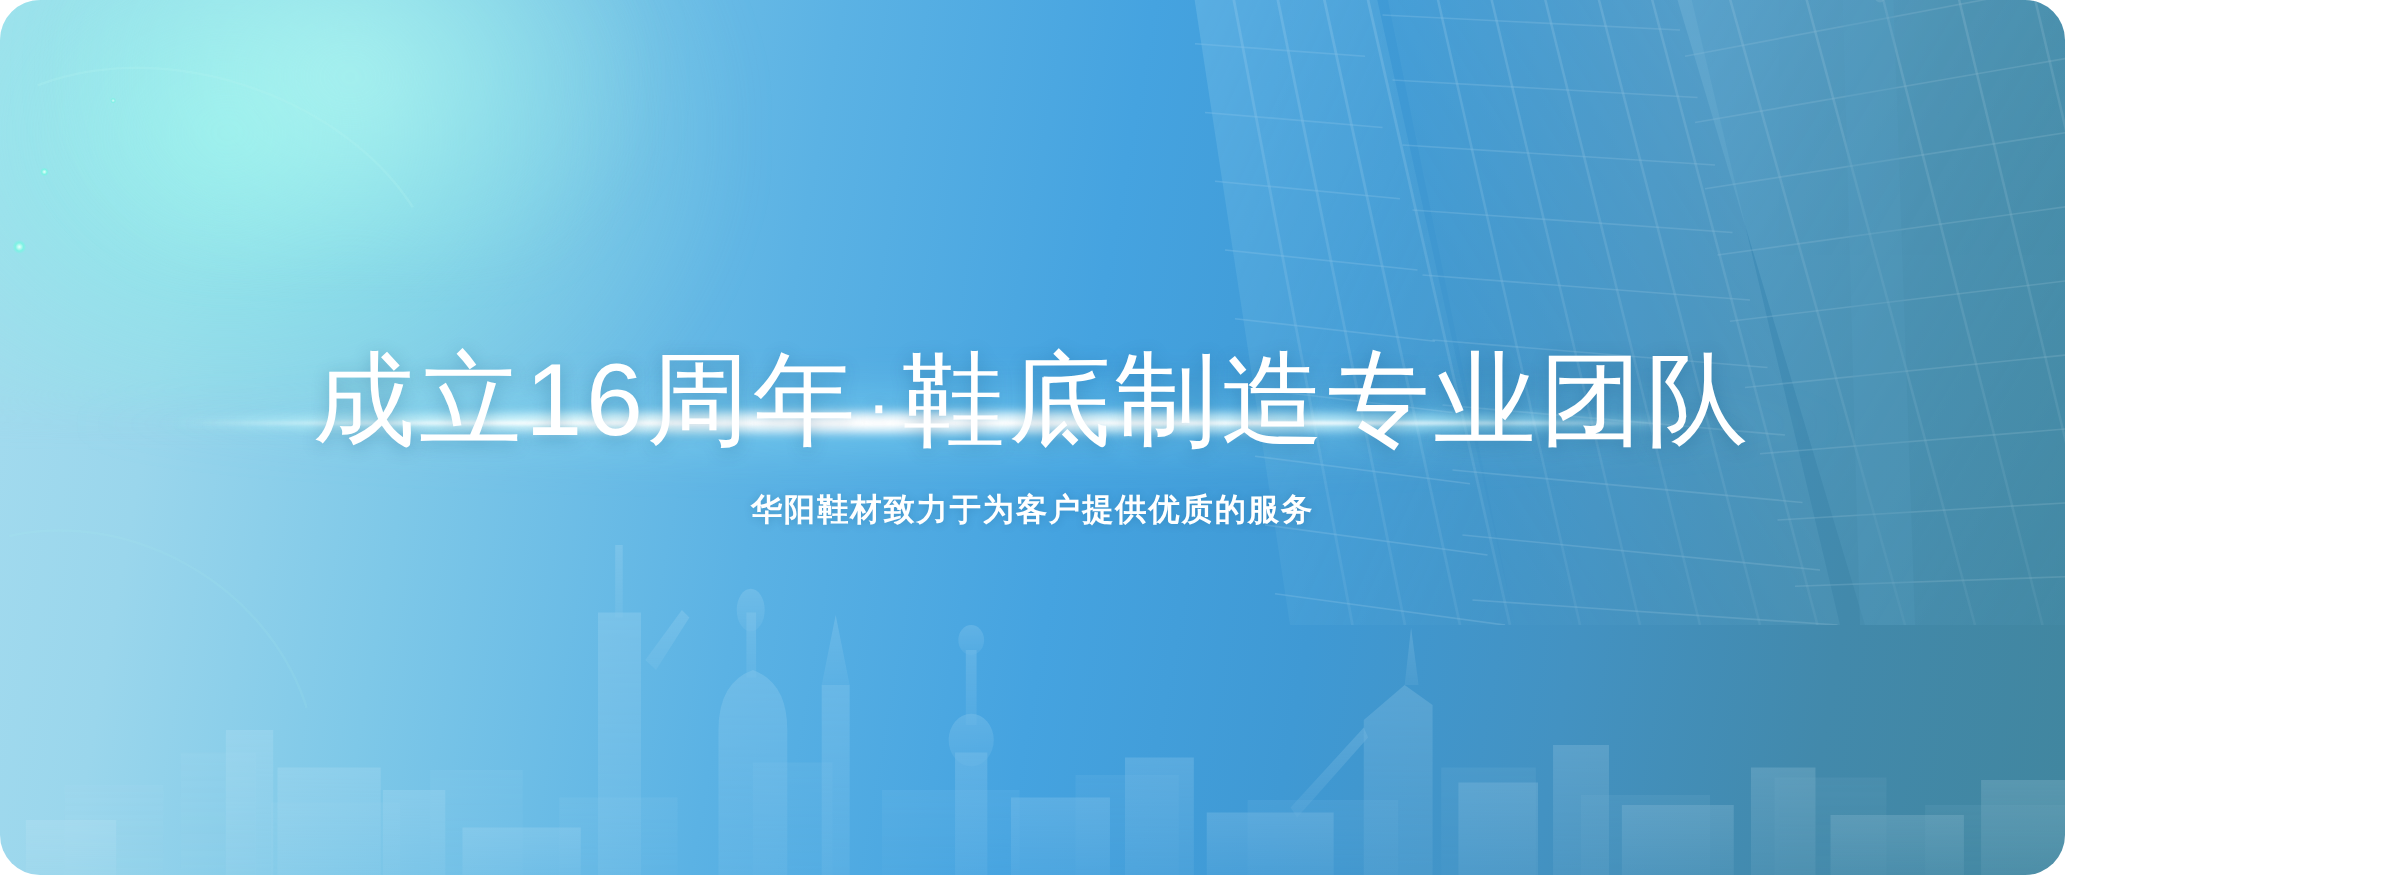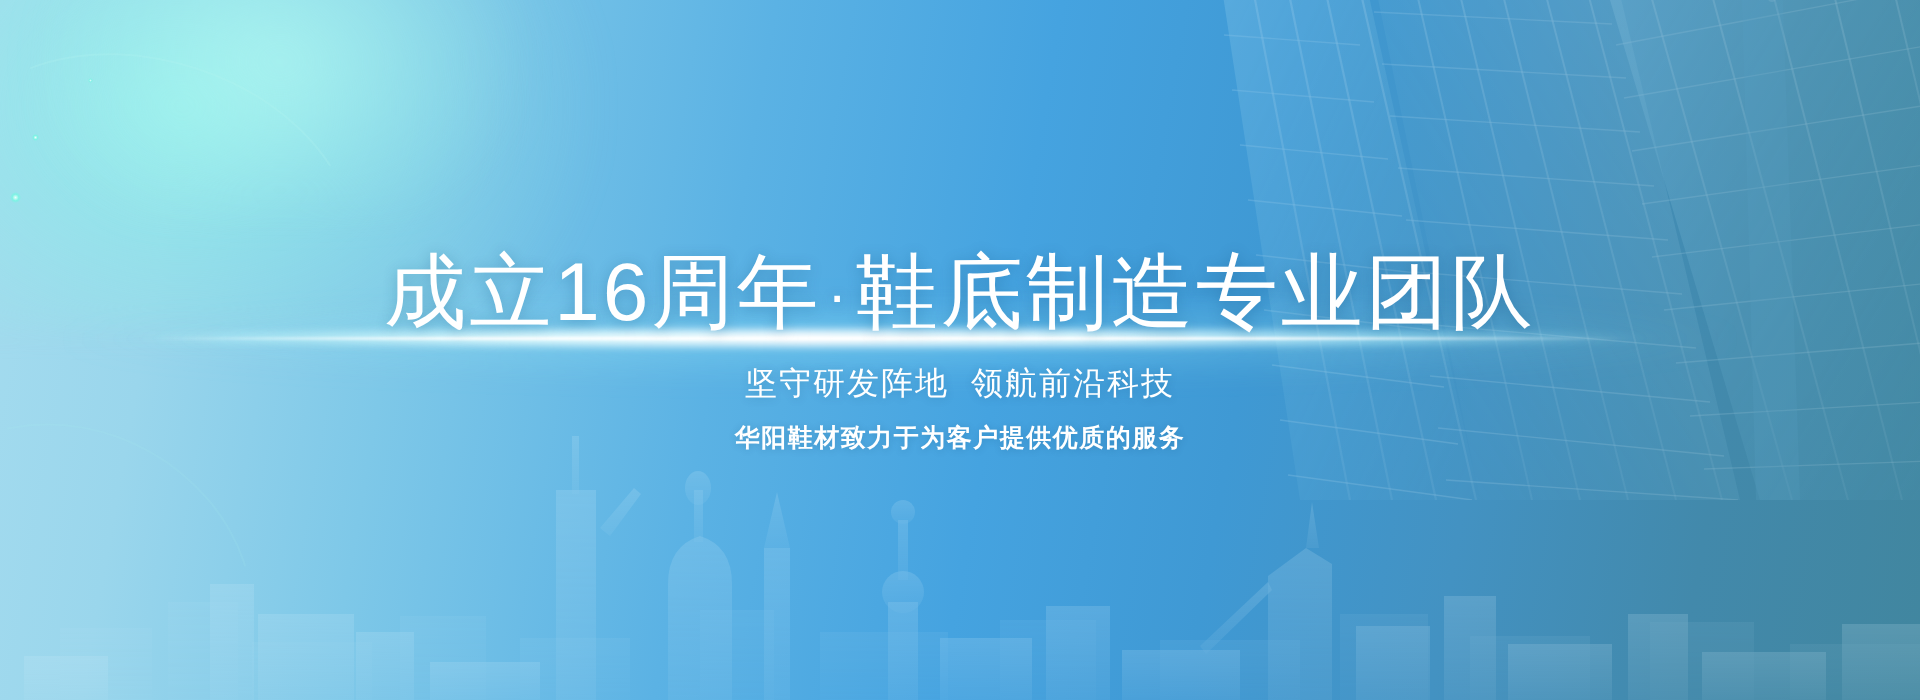--- a/index.html
+++ b/index.html
@@ -5,36 +5,37 @@
 <style>
   html, body {
     margin: 0;
     padding: 0;
     background: #ffffff;
   }
   * { box-sizing: border-box; }
 
   .banner {
     position: relative;
-    width: 1920px;
+    width: 1652px;
     height: 700px;
     overflow: hidden;
     font-family: "Liberation Sans", "DejaVu Sans", sans-serif;
     
     background:
       linear-gradient(100deg,
         #a5dcef 0%,
         #9ad6ec 10%,
         #7ec8e8 22%,
         #5bb2e4 38%,
         #45a3e0 52%,
         #3f99d4 64%,
         #4392c2 76%,
         #4289ab 88%,
         #41869f 100%);
+    border-radius: 32px;
   }
 
   
 
   .bg-layer {
     position: absolute;
     inset: 0;
     pointer-events: none;
   }
 
@@ -394,20 +395,17 @@
     <div class="beam"></div>
     <div class="beam-core"></div>
   </div>
 
   <div class="content">
 
     <h1 class="headline">
       <span>成立16周年</span><span class="dot">·</span><span>鞋底制造专业团队</span>
     </h1>
 
-    <p class="subline">
-      <span>坚守研发阵地</span><span class="gap"></span><span>领航前沿科技</span>
-    </p>
 
     <p class="tagline">华阳鞋材致力于为客户提供优质的服务</p>
   </div>
 
 </div>
 
 </body></html>

